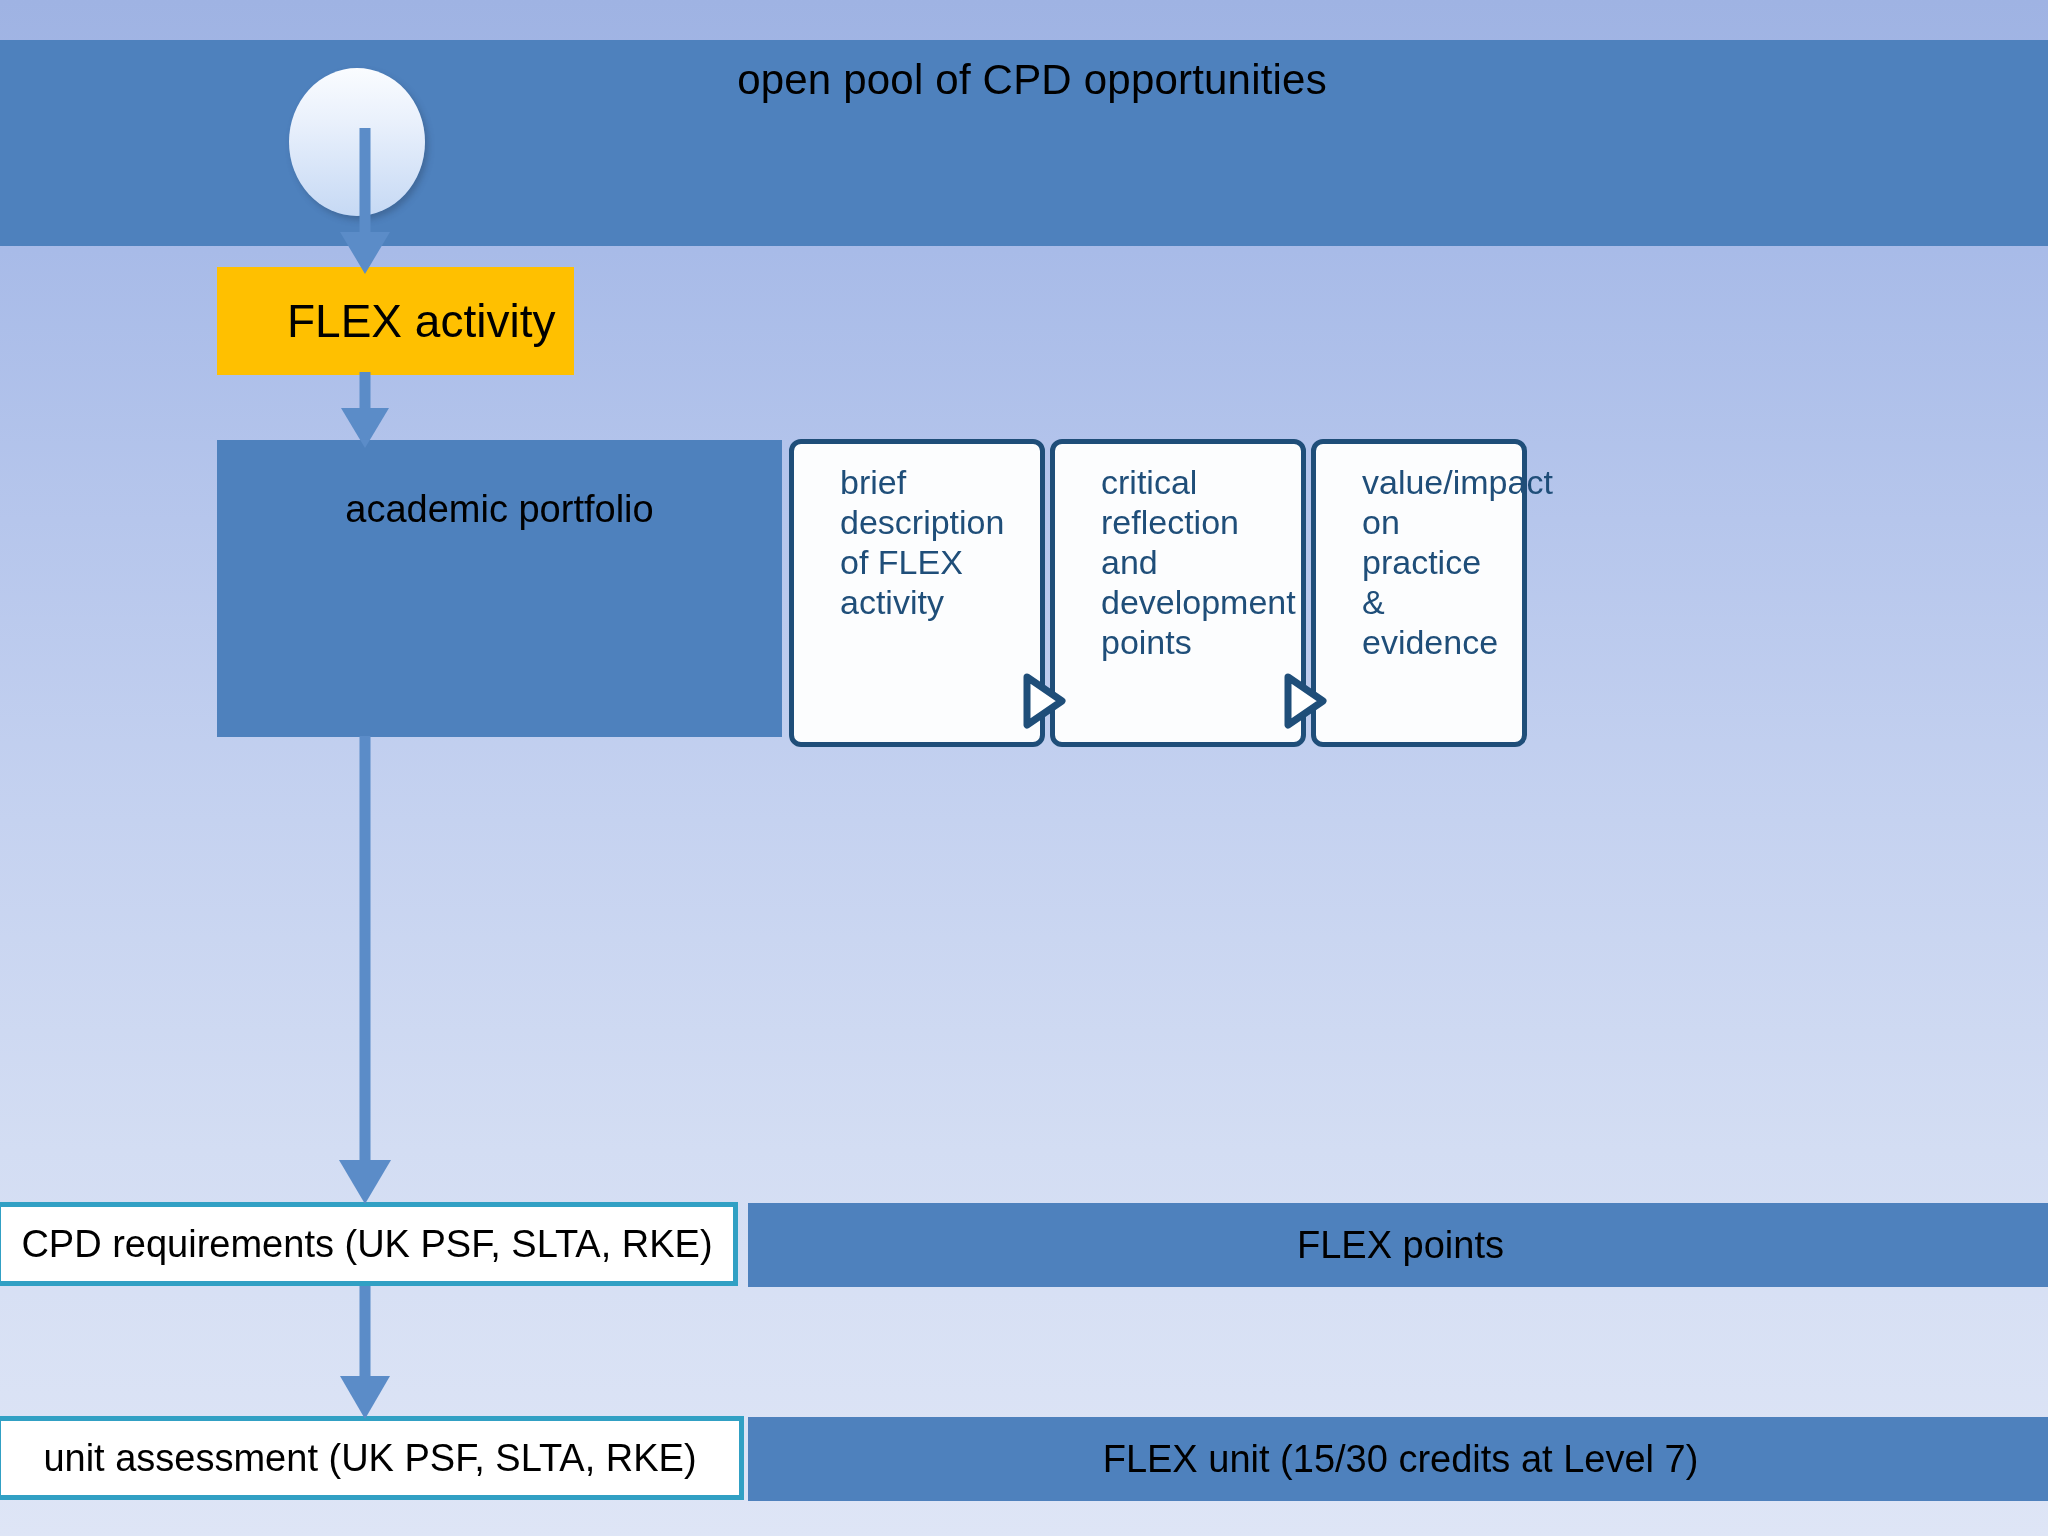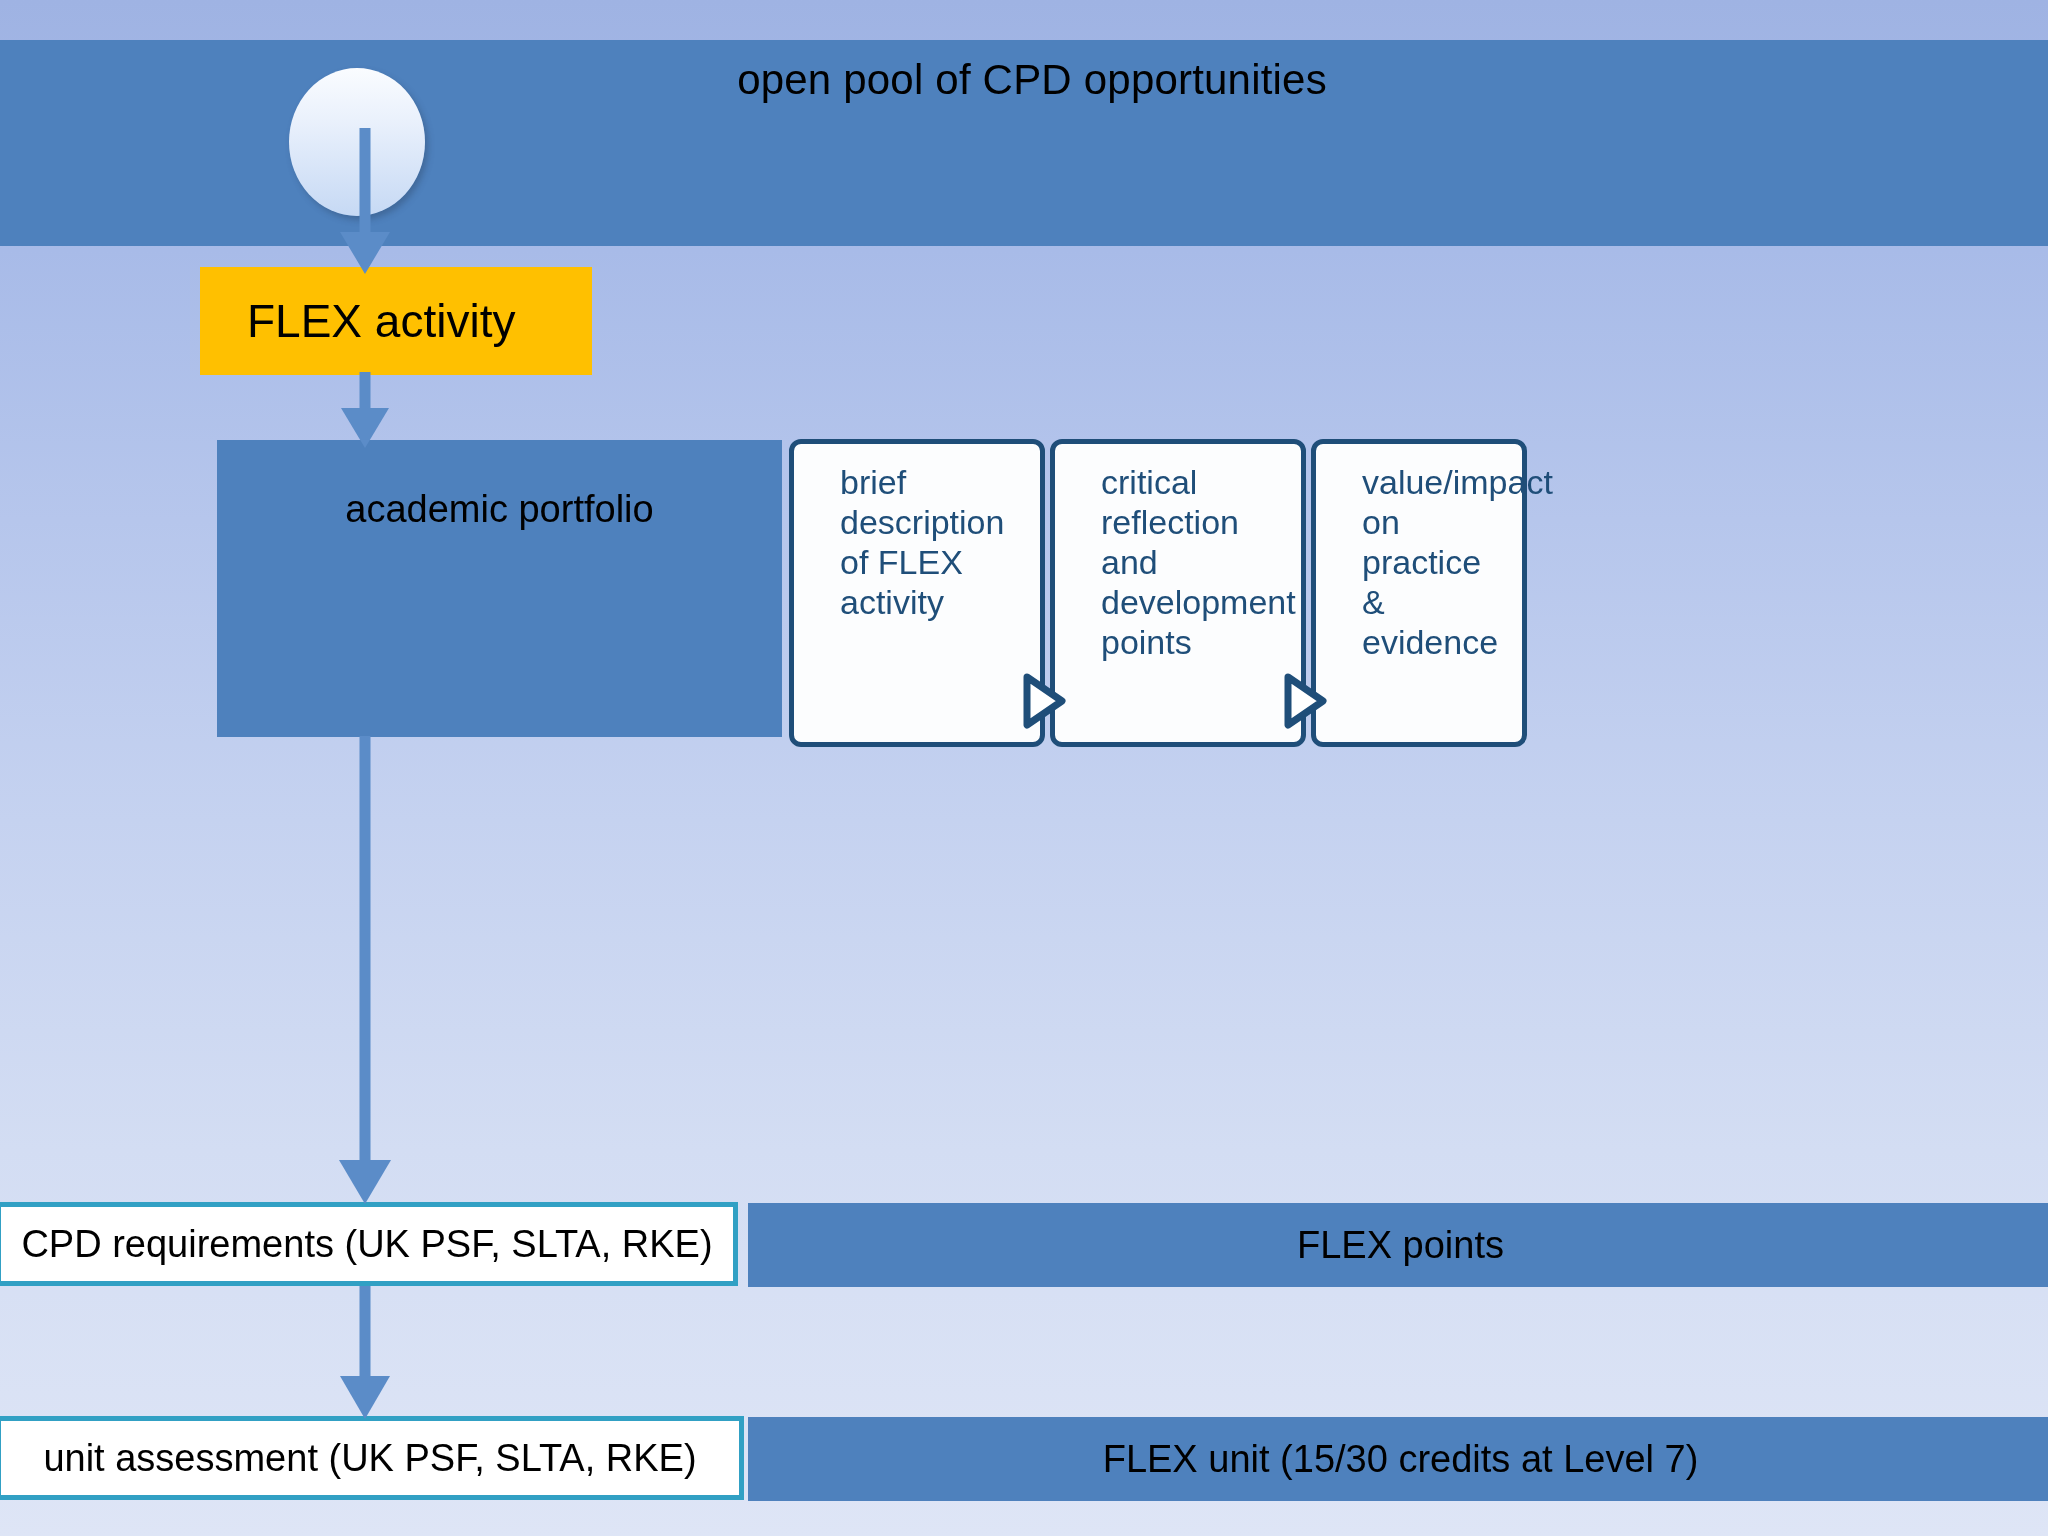--- a/index.html
+++ b/index.html
@@ -53,28 +53,28 @@
     width: 136px;
     height: 148px;
     border-radius: 50%;
     background: linear-gradient(to bottom, #FAFCFF 0%, #EAF1FC 35%, #C6D9F4 100%);
     box-shadow: 3px 4px 6px rgba(40,60,90,0.35);
   }
 
   
   .yellow-box {
     position: absolute;
-    left: 200px;
+    left: 217px;
     top: 267px;
-    width: 392px;
+    width: 357px;
     height: 108px;
     background: #FFC000;
     display: flex;
     align-items: center;
-    padding-left: 47px;
+    padding-left: 70px;
     box-sizing: border-box;
   }
   .yellow-box span {
     font-size: 46px;
     color: #000000;
     white-space: nowrap;
   }
 
   .portfolio-box {
     position: absolute;

